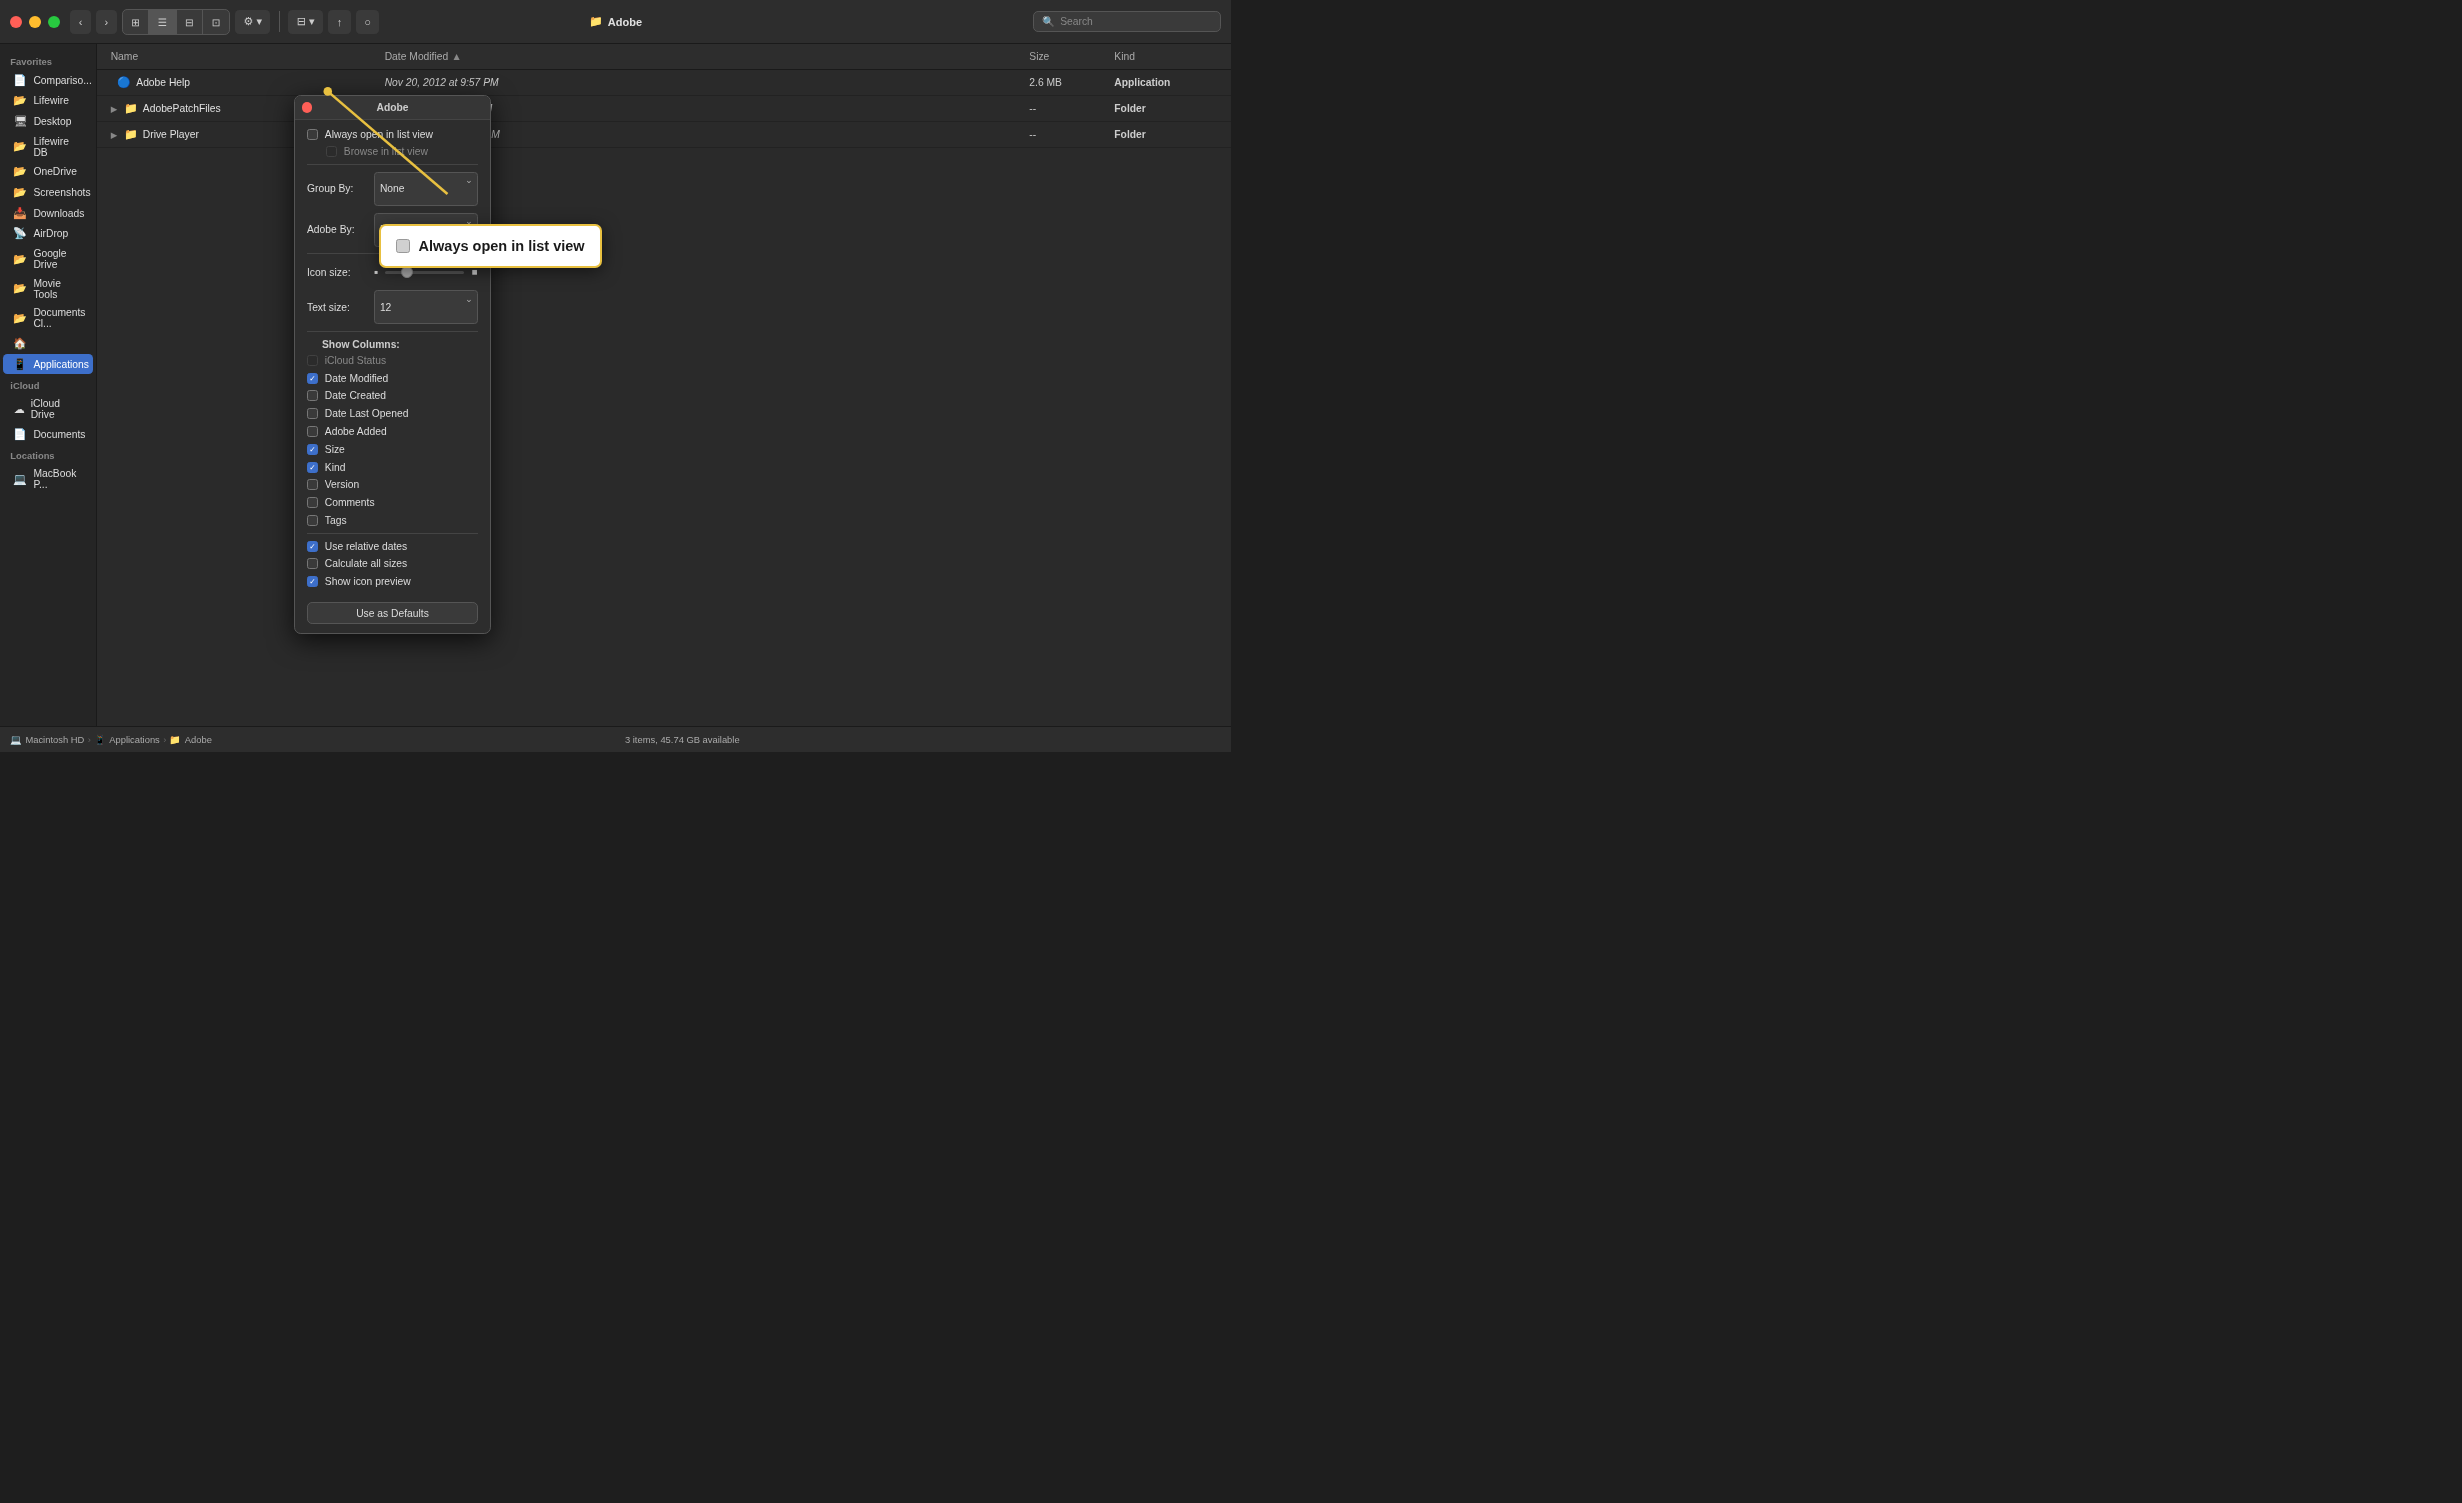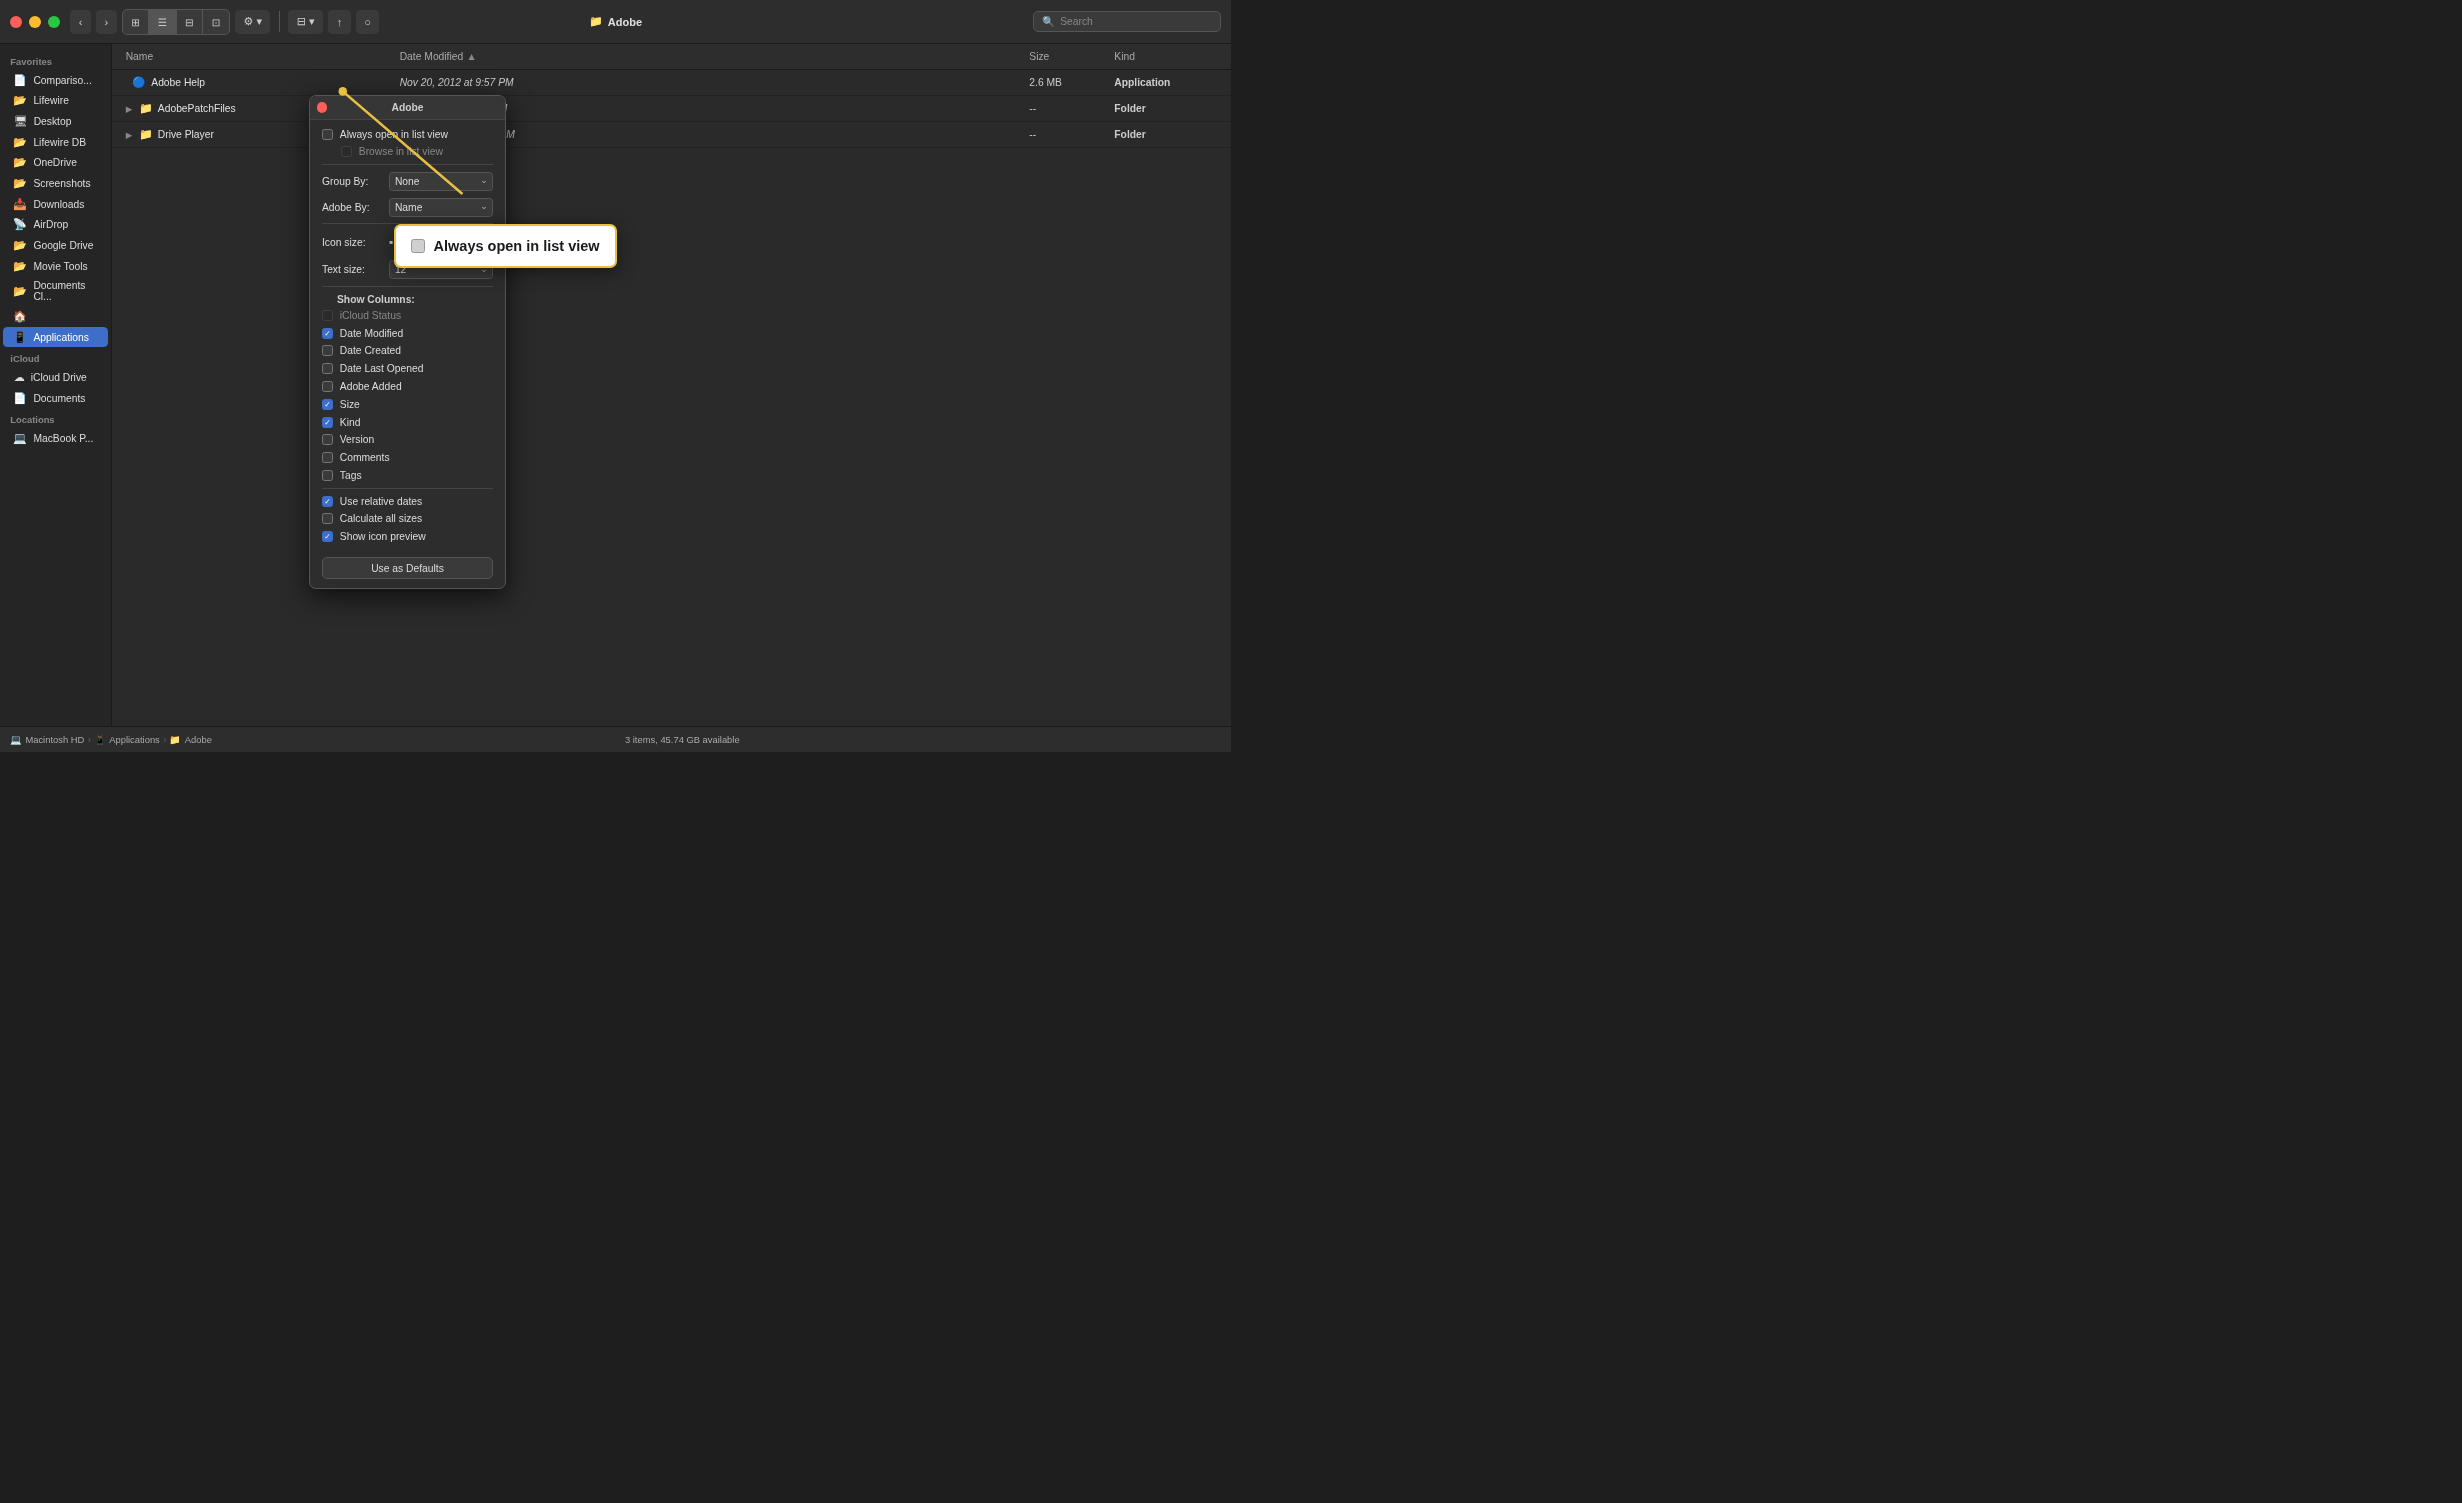--- a/index.html
+++ b/index.html
@@ -79,21 +79,21 @@
     .search-icon { color: #888; font-size: 10.3px; }
 
     
     .main-content {
       display: flex;
       height: calc(752px - 44px - 26px);
     }
 
     
     .sidebar {
-      width: 112px;
+      width: 97px;
       background: #252525;
       border-right: 0.9px solid #1a1a1a;
       padding-top: 6.8px;
       overflow-y: auto;
       flex-shrink: 0;
     }
     .sidebar-section-label {
       font-size: 9.4px;
       font-weight: 700;
       color: #888;
@@ -252,21 +252,21 @@
     }
     .popup-select-wrap select {
       width: 100%;
       background: #3a3a3a;
       border: 0.9px solid #555;
       border-radius: 3.4px;
       color: #ddd;
       font-size: 10.3px;
       padding: 1.7px 5.1px;
       appearance: none;
-      height: 19px;
+      height: 34px;
     }
     .popup-select-wrap::after {
       content: '⌄';
       position: absolute;
       right: 5.1px;
       top: 2.6px;
       color: #aaa;
       font-size: 9.4px;
       pointer-events: none;
     }

